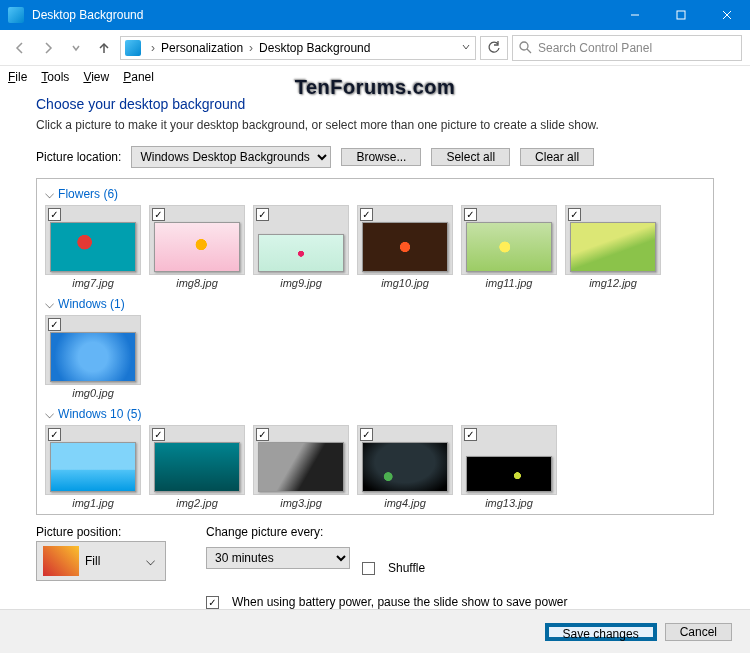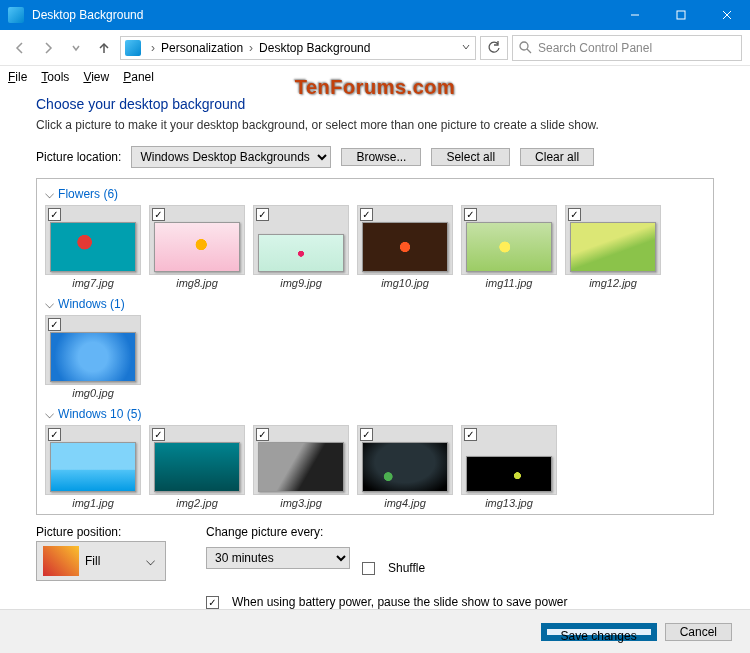--- a/index.html
+++ b/index.html
@@ -24,41 +24,41 @@
 .menubar span { text-decoration: underline; text-decoration-color: transparent; }
 .menubar span::first-letter { text-decoration: underline; }
 .content { flex: 1; padding: 8px 36px 0 36px; display: flex; flex-direction: column; overflow: hidden; }
 .heading { color: #003399; font-size: 14px; margin-bottom: 6px; }
 .subtext { font-size: 12px; color: #333; margin-bottom: 14px; }
 .locrow { display: flex; align-items: center; gap: 10px; font-size: 12px; margin-bottom: 10px; }
 .loclabel { }
 select, .combo { height: 22px; border: 1px solid #adadad; background: #e5e5e5; font-size: 12px; padding: 0 4px; }
 .locselect { width: 200px; }
 .btn { height: 18px; border: 1px solid #adadad; background: #e1e1e1; font-size: 12px; padding: 0 14px; }
-.btn.primary { border: 6px solid #0369a1; background: #e5f1fb; }
+.btn.primary { border: 4px solid #0369a1; background: #e5f1fb; }
 .picarea { border: 1px solid #bbb; flex: 1; overflow-y: auto; padding: 4px 8px 8px 8px; }
 .group { margin-bottom: 4px; }
 .grouphead { color: #0066cc; font-size: 12px; padding: 4px 0; display: flex; align-items: center; gap: 4px; }
 .grouphead .chev { color: #555; }
 .thumbs { display: flex; flex-wrap: wrap; gap: 8px; }
 .thumb { width: 96px; display: flex; flex-direction: column; align-items: center; position: relative; }
 .thumb .tile { width: 96px; height: 70px; background: #ddd; border: 1px solid #ccc; position: relative; padding: 2px 2px 0 2px; }
 .thumb .cb { position: absolute; top: 2px; left: 2px; width: 13px; height: 13px; background: #fff; border: 1px solid #666; display: flex; align-items: center; justify-content: center; font-size: 10px; z-index: 2; }
 .thumb .pic { position: absolute; top: 16px; left: 4px; right: 4px; bottom: 2px; border: 1px solid #999; box-shadow: 1px 1px 2px rgba(0,0,0,.3); background-size: cover; background-position: center; }
 .thumb .fname { font-size: 11px; color: #333; margin-top: 2px; font-style: italic; }
 .bottomrow { display: flex; gap: 40px; padding: 10px 0 0 0; font-size: 12px; }
 .posblock { }
 .posblock .combo { width: 130px; height: 40px; display: flex; align-items: center; border: 1px solid #adadad; margin-top: 2px; }
 .posblock .swatch { width: 36px; height: 30px; background: linear-gradient(45deg,#d32f2f,#fbc02d); margin: 0 6px 0 2px; }
 .changeblock .row1 { display: flex; align-items: center; gap: 12px; margin-top: 2px; }
 .changeblock select { width: 144px; }
 .checkrow { display: flex; align-items: center; gap: 13px; margin-top: 20px; }
 .chkbox { width: 13px; height: 13px; border: 1px solid #666; display: flex; align-items: center; justify-content: center; font-size: 10px; }
 .footer { border-top: 1px solid #ddd; background: #f0f0f0; height: 44px; display: flex; align-items: center; justify-content: flex-end; padding: 0 18px; gap: 8px; }
-.watermark { position: absolute; top: 76px; left: 50%; transform: translateX(-50%); color: #c2410c; font-size: 20px; font-weight: bold; text-shadow: 1px 1px 2px #888,-1px -1px 2px #888; letter-spacing: .5px; pointer-events: none; }
+.watermark { position: absolute; top: 76px; left: 50%; transform: translateX(-50%); color: #0f172a; font-size: 20px; font-weight: bold; text-shadow: 1px 1px 2px #888,-1px -1px 2px #888; letter-spacing: .5px; pointer-events: none; }
 
 
 .p-img7{background:radial-gradient(circle at 40% 40%,#e53935 12%,transparent 13%),#009faf;}
 .p-img8{background:radial-gradient(circle at 55% 45%,#ffb300 10%,transparent 11%),linear-gradient(#fce4ec,#f8bbd0);}
 .p-img9{background:radial-gradient(circle at 50% 52%,#e91e63 6%,transparent 7%),linear-gradient(#d7f5e9,#c3ecd9);top:28px!important;}
 .p-img10{background:radial-gradient(circle at 50% 50%,#ff5722 10%,transparent 11%),#3b1f0f;}
 .p-img11{background:radial-gradient(circle at 45% 50%,#ffee58 10%,transparent 11%),linear-gradient(#c5e1a5,#9ccc65);}
 .p-img12{background:linear-gradient(160deg,#dce775 40%,#8bc34a 60%);}
 .p-img0{background:radial-gradient(circle at 50% 50%,#64b5f6 30%,#1976d2 80%);}
 .p-img1{background:linear-gradient(#81d4fa 55%,#4fc3f7 56%,#039be5);}

